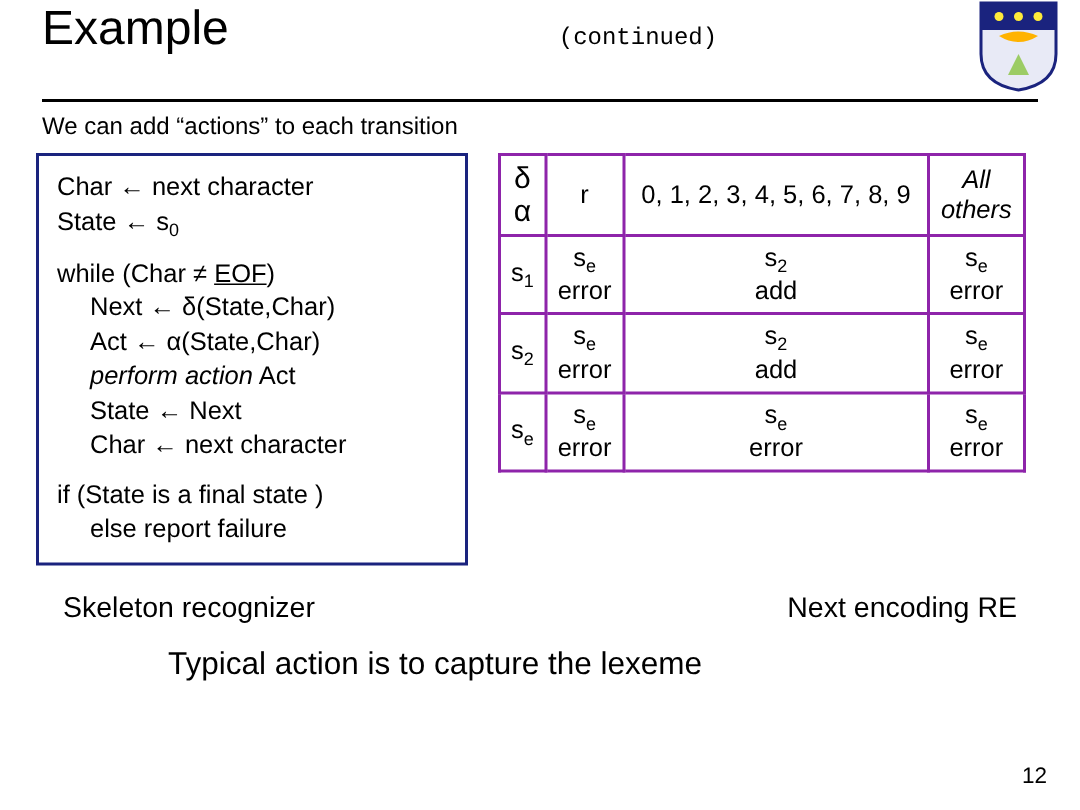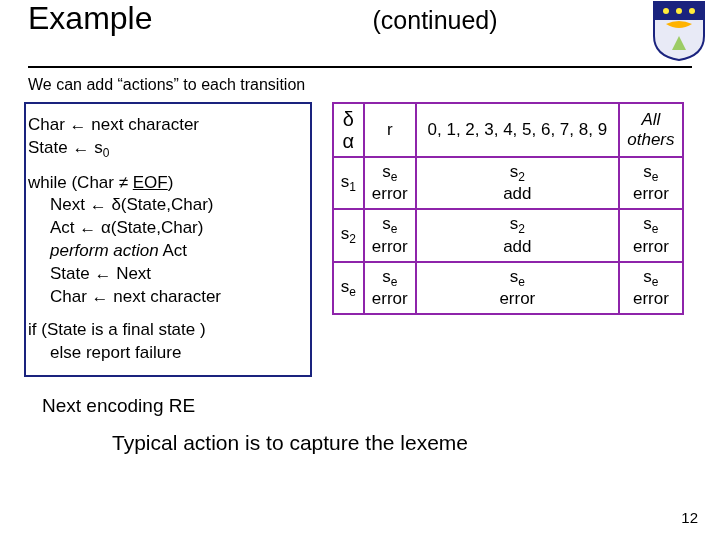--- a/index.html
+++ b/index.html
@@ -11,21 +11,22 @@
     font-family: "Comic Sans MS", cursive, sans-serif;
     background: #fff;
     color: #000;
     position: relative;
   }
   .title-left {
     font-size: 32px;
     font-weight: normal;
   }
   .title-right {
-    font-size: 25px;
+    font-size: 16px;
+    font-family: Liberation Mono, monospace;
   }
   .crest {
     width: 54px;
     height: 62px;
     margin-left: 8px;
   }
   .title-row {
     display: flex;
     align-items: flex-start;
     justify-content: space-between;
@@ -42,21 +43,21 @@
     padding: 0 28px 8px 28px;
   }
   .main {
     display: flex;
     padding: 0 24px;
     gap: 20px;
     align-items: flex-start;
   }
   .algo-box {
     border: 2px solid #1a237e;
-    padding: 10px 2px;
+    padding: 10px 12px;
     font-size: 17px;
     line-height: 1.35;
     width: 288px;
   }
   .algo-box p { margin: 0 0 10px 0; }
   .algo-box p:last-child { margin-bottom: 0; }
   .indent { padding-left: 22px; display: block; }
   .under { text-decoration: underline; }
   .ital { font-style: italic; }
   .table-wrap { width: 352px; }
@@ -164,17 +165,18 @@
         <td><span>s</span><span class="sub">e</span><br><span>error</span></td>
         <td><span>s</span><span class="sub">e</span><br><span>error</span></td>
         <td><span>s</span><span class="sub">e</span><br><span>error</span></td>
       </tr>
     </tbody>
       </table>
   </div>
 </div>
 
 <div class="caption-row">
+  <span>Skeleton recognizer</span>
   <span>Next encoding RE</span>
 </div>
 
 <div class="footer">Typical action is to capture the lexeme</div>
 <div class="pagenum">12</div>
 
 </body></html>

